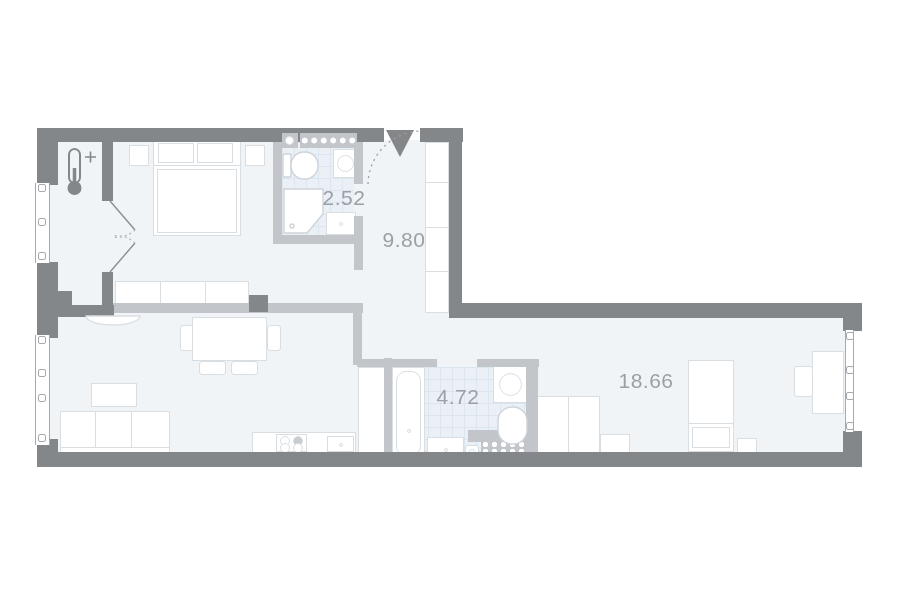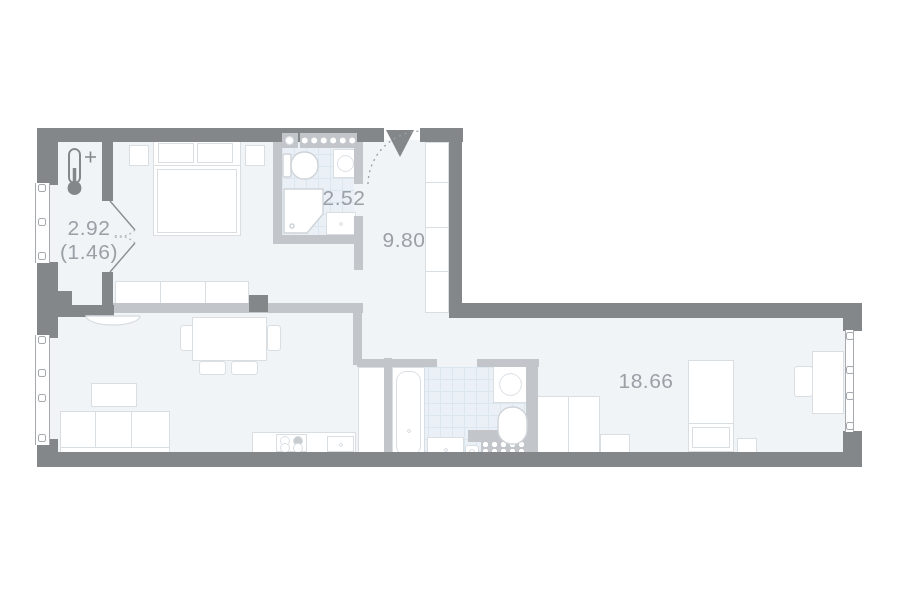--- a/index.html
+++ b/index.html
@@ -177,21 +177,18 @@
       <circle cx="292" cy="226" r="2" fill="none"></circle>
     </g>
 
     <g stroke="#cfd4d9" fill="#fff" stroke-width="1.4">
       <rect x="498" y="407" width="29" height="37" rx="14"></rect>
     </g>
 
     <path d="M 86,316 a 27 9 0 0 0 54,0 z" fill="#fff" stroke="#d9dee3" stroke-width="1.3"></path>
   </svg>
 
-  <div class="lbl" style="left:44px;top:216px;width:90px">
-    <span>2.92</span><br>
-    <span>(1.46)</span>
-  </div>
   <div class="lbl" style="left:300px;top:186px;width:88px">2.52</div>
   <div class="lbl" style="left:360px;top:228px;width:88px">9.80</div>
+  <div class="lbl" style="left:413px;top:385px;width:90px">4.72</div>
   <div class="lbl" style="left:591px;top:369px;width:110px">18.66</div>
 
 </div>
 
 </body></html>

